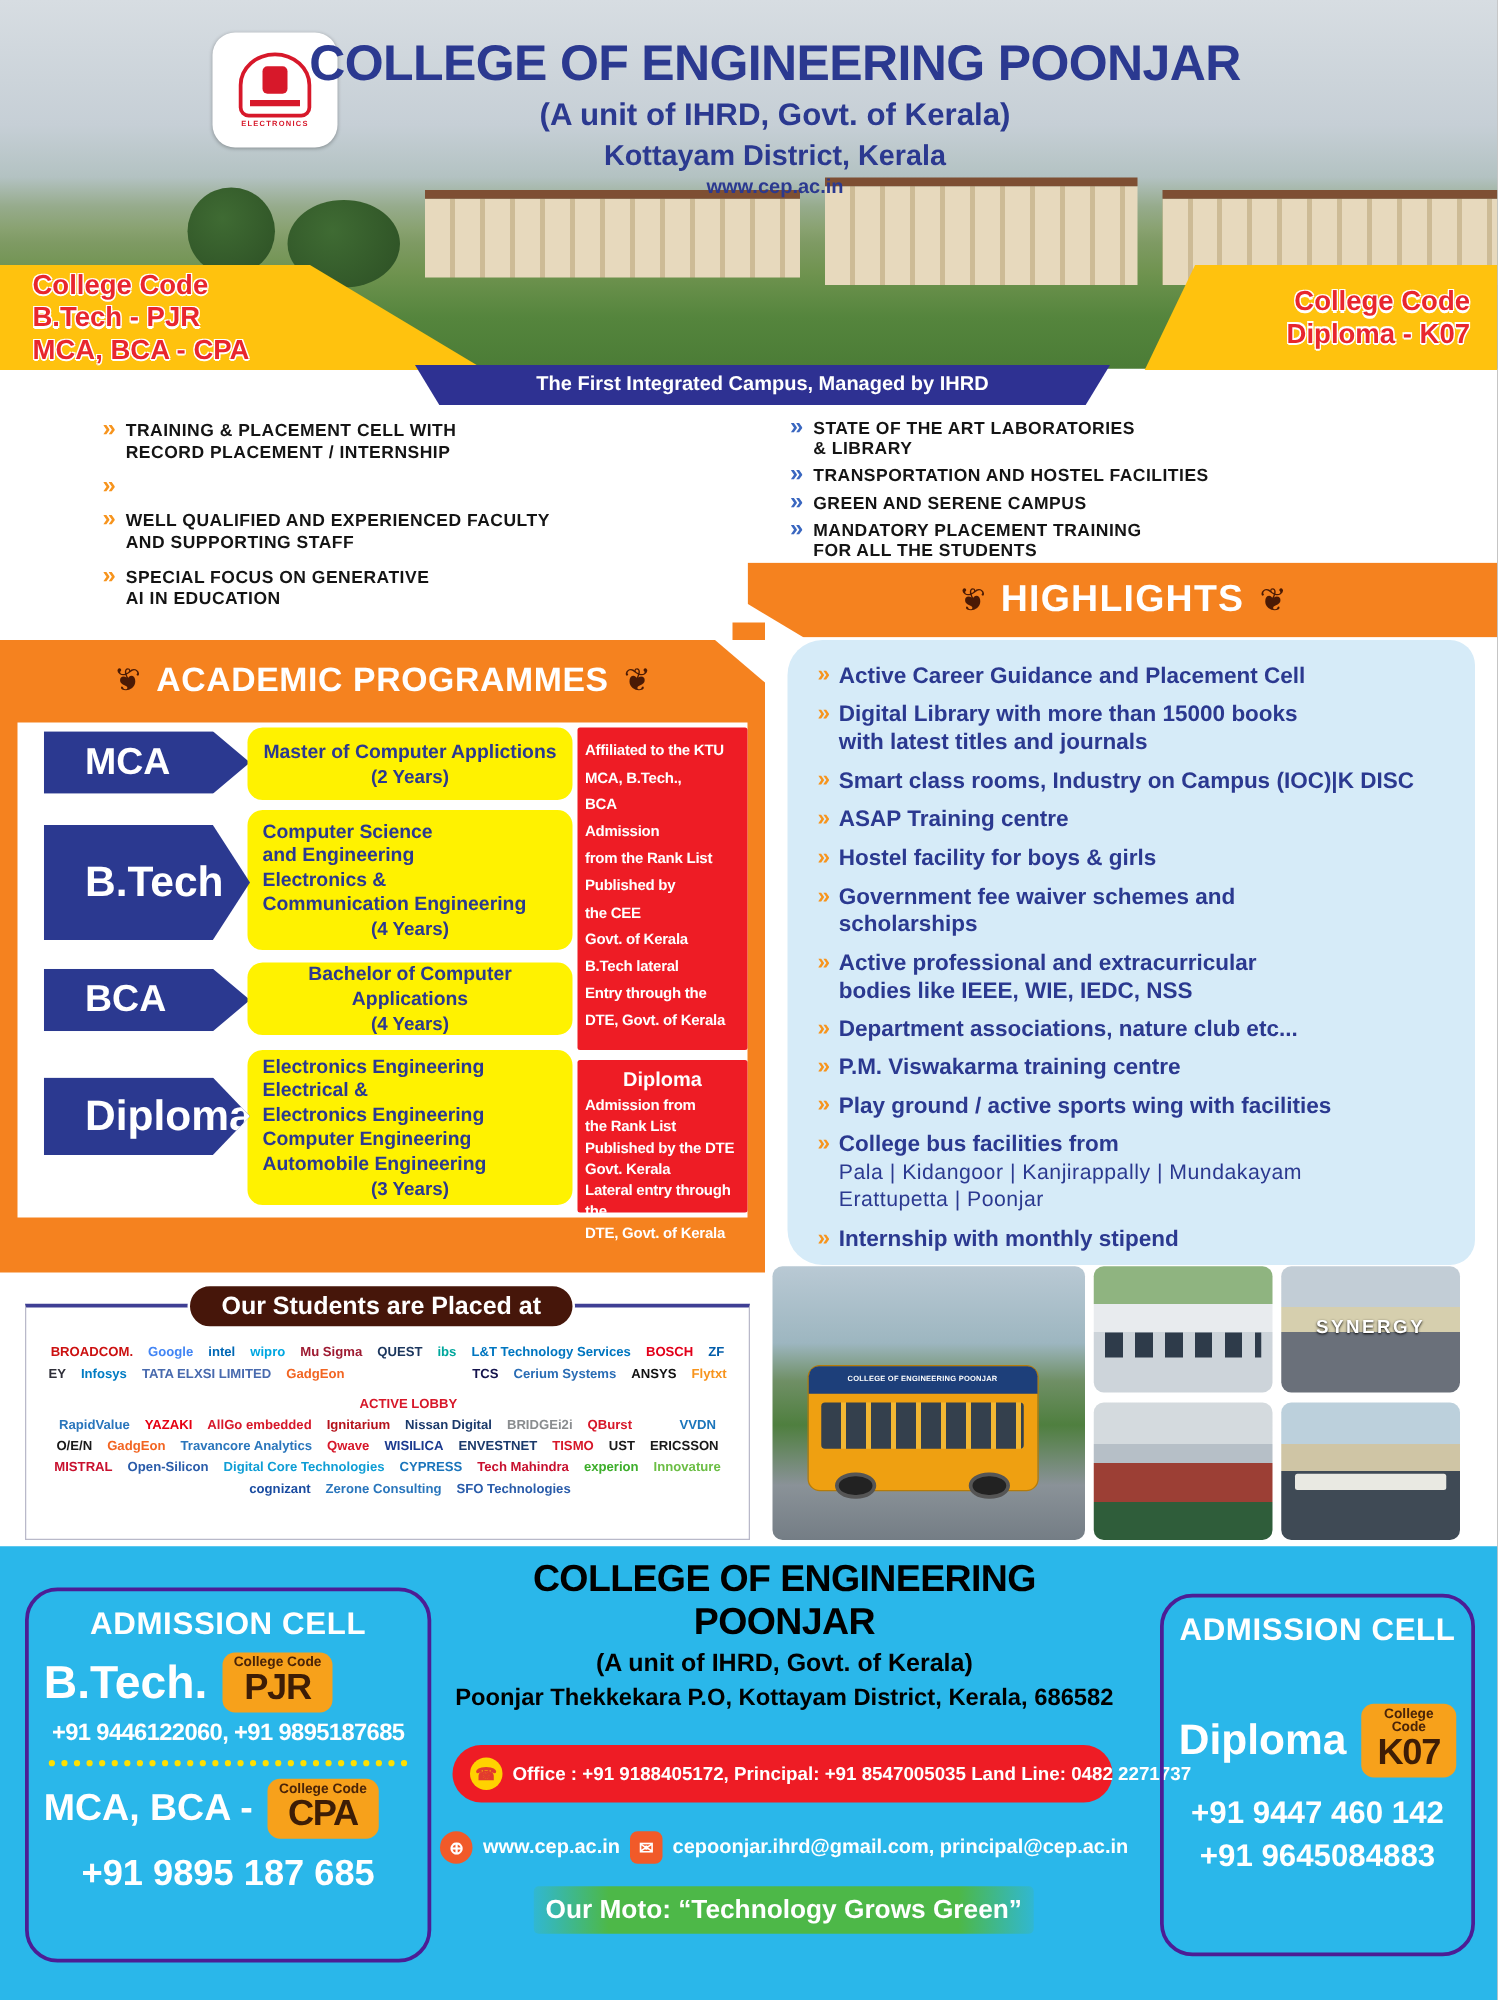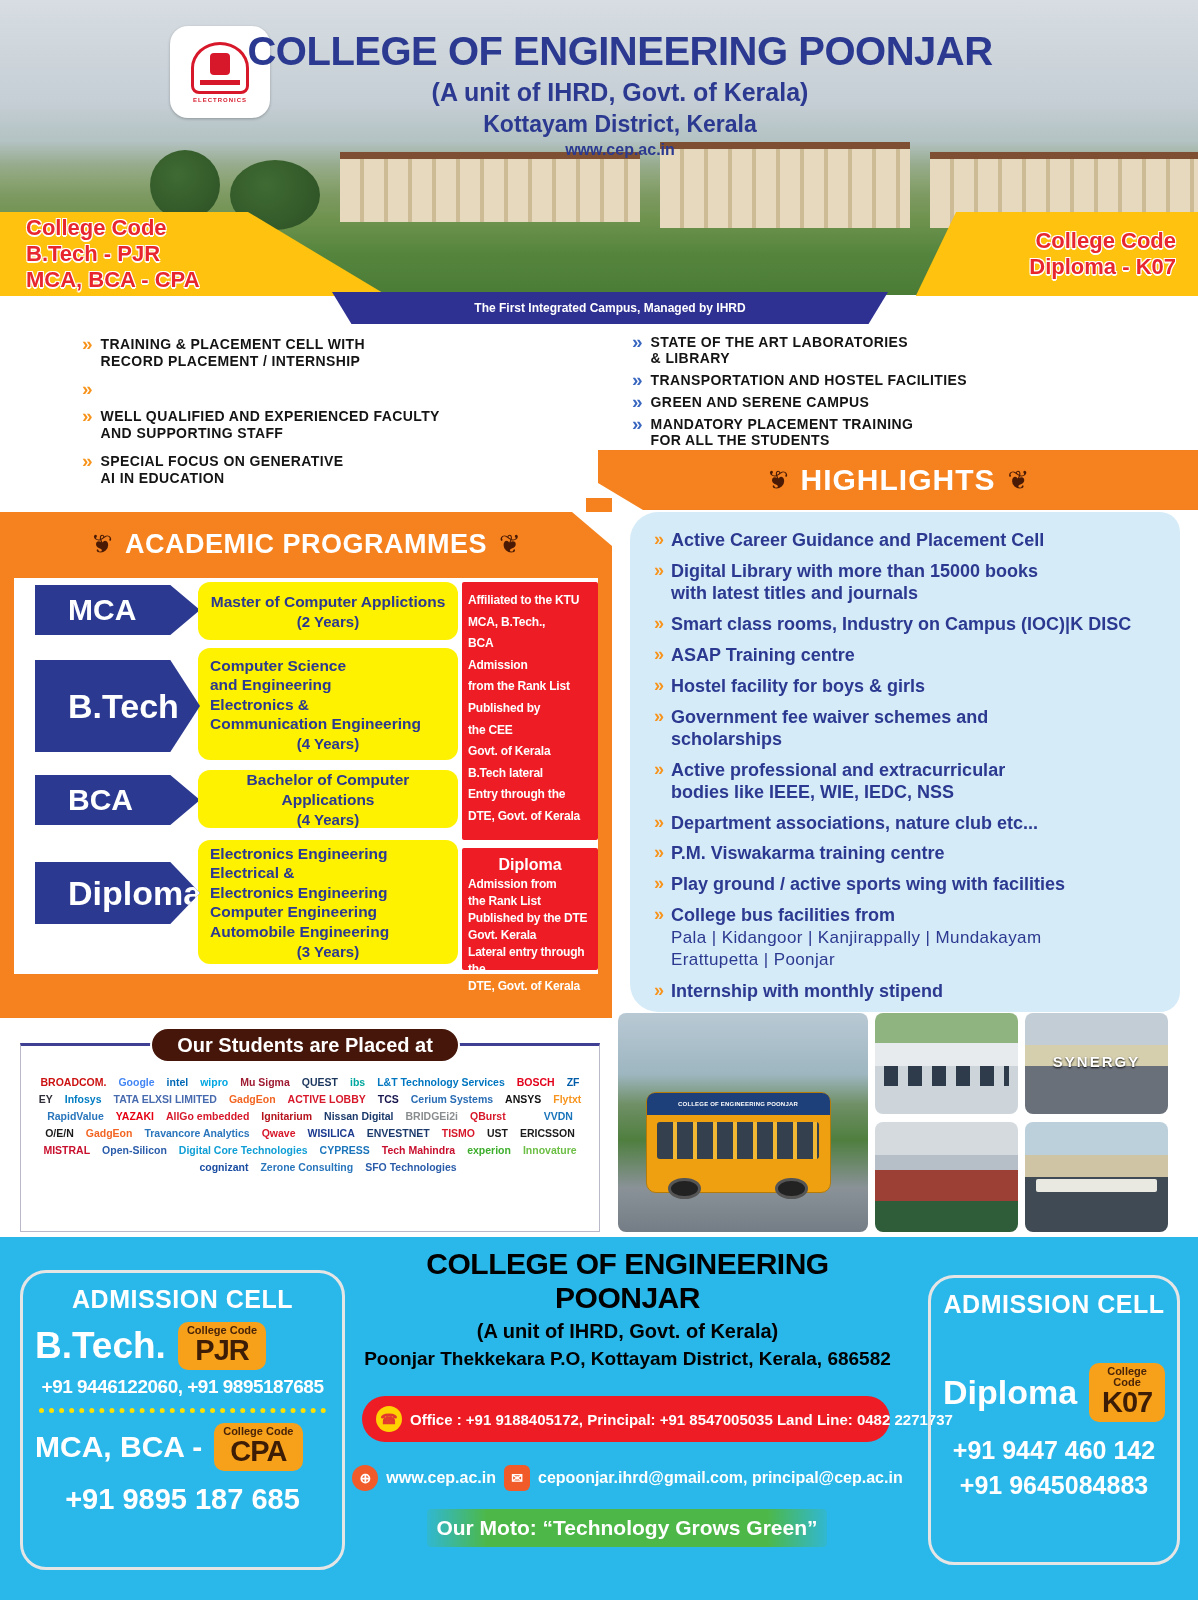--- a/index.html
+++ b/index.html
@@ -22,21 +22,21 @@
   .h-sub1{font-size:25px;font-weight:800;color:#2b3990;margin-top:6px}
   .h-sub2{font-size:23px;font-weight:800;color:#2b3990;margin-top:4px}
   .h-web{font-size:16px;font-weight:700;color:#2b3990;margin-top:3px}
   .code-banner{position:absolute;top:212px;height:84px;background:#ffc20e;display:flex;align-items:center}
   .code-left{left:0;width:400px;clip-path:polygon(0 0,62% 0,97% 100%,0 100%);padding-left:26px}
   .code-right{left:910px;width:288px;clip-path:polygon(16% 0,100% 0,100% 100%,2% 100%);justify-content:flex-end;padding-right:22px;text-align:right}
   .code-text{font-size:22px;font-weight:800;color:#e8262d;line-height:1.18;
     text-shadow:-1px -1px 0 #fff,1px -1px 0 #fff,-1px 1px 0 #fff,1px 1px 0 #fff,0 2px 0 #fff}
   .ribbon{position:absolute;left:332px;top:292px;width:556px;height:32px;background:#2e3192;
     clip-path:polygon(0 0,100% 0,96.5% 100%,3.5% 100%);display:flex;align-items:center;justify-content:center;
-    color:#fff;font-size:12px;font-weight:800}
+    color:#fff;font-size:16px;font-weight:800}
 
   
   .feat-col{position:absolute;top:336px;width:530px}
   .feat{display:flex;gap:10px;margin-bottom:11px}
   .feat-r .feat{margin-bottom:6px}
   .chev{font-size:19px;font-weight:900;line-height:16px;letter-spacing:-2px}
   .chev-o{color:#f7941d}.chev-b{color:#3a67c0}
   .feat-txt{font-size:14px;font-weight:800;color:#141414;letter-spacing:.4px;line-height:17px;white-space:pre-line}
   .feat-r .feat-txt{line-height:16px}
 
@@ -92,21 +92,21 @@
   .ph-lab{left:875px;top:1013px;width:143px;height:101px;background:linear-gradient(180deg,#8fb480 0 30%,#e8ebee 30% 52%,#cdd4da 52% 100%)}
   .lab-row{position:absolute;left:6%;right:6%;top:52%;height:20%;background:repeating-linear-gradient(90deg,#2e3b4a 0 14px,transparent 14px 24px)}
   .ph-syn{left:1025px;top:1013px;width:143px;height:101px;background:linear-gradient(180deg,#c2cdd6 0 32%,#d6cfae 32% 52%,#6a707a 52% 100%)}
   .syn-label{position:absolute;left:0;right:0;top:40%;text-align:center;color:#fff;font-size:15px;font-weight:800;letter-spacing:2px;text-shadow:0 1px 2px #000}
   .ph-grad{left:875px;top:1122px;width:143px;height:110px;background:linear-gradient(180deg,#d4dade 0 30%,#b6bfc7 30% 44%,#9c3f35 44% 72%,#2f5d3a 72% 100%)}
   .ph-group{left:1025px;top:1122px;width:143px;height:110px;background:linear-gradient(180deg,#bcd0dc 0 30%,#cfc5a5 30% 50%,#3f4a55 50% 100%)}
   .group-banner{position:absolute;left:8%;right:8%;top:52%;height:12%;background:#e9e9e2;border-radius:2px}
 
   
   .footer{position:absolute;left:0;top:1237px;width:1198px;height:363px;background:#2ab7ea}
-  .adm-box{position:absolute;border:3px solid #e5e5e5;border-radius:26px;padding:12px 12px;text-align:center}
+  .adm-box{position:absolute;border:3px solid #4c1d95;border-radius:26px;padding:12px 12px;text-align:center}
   .adm-left{left:20px;top:33px;width:325px;height:300px}
   .adm-right{left:928px;top:38px;width:252px;height:290px}
   .adm-title{color:#fff;font-size:25px;font-weight:800;letter-spacing:.5px}
   .course-row{display:flex;align-items:center;justify-content:flex-start;gap:12px;margin-top:8px}
   .course{color:#fff;font-weight:900}
   .badge{background:#f7a11b;border-radius:10px;padding:3px 9px 5px;line-height:1}
   .badge .bl{font-size:11px;font-weight:800;color:#4a2408}
   .badge .bc{font-size:29px;font-weight:900;color:#3d1d06;letter-spacing:-1px}
   .phones{color:#fff;font-weight:900}
   .dots{border-top:5px dotted #ffe000;margin:10px 4px}
@@ -406,21 +406,21 @@
         <span class="chip" style="color: rgb(0, 92, 169);">ZF</span>
 
         <span class="chip" style="color: rgb(46, 46, 56);">EY</span>
 
         <span class="chip" style="color: rgb(0, 124, 195);">Infosys</span>
 
         <span class="chip" style="color: rgb(72, 106, 174);">TATA ELXSI LIMITED</span>
 
         <span class="chip" style="color: rgb(242, 101, 34);">GadgEon</span>
 
-        <span class="chip" style="color: rgb(215, 24, 42);">ACTIVE LOBBY</span>
+        <span class="chip" style="color: rgb(215, 24, 42); margin-top: 24px;">ACTIVE LOBBY</span>
 
         <span class="chip" style="color: rgb(21, 20, 77);">TCS</span>
 
         <span class="chip" style="color: rgb(42, 109, 181);">Cerium Systems</span>
 
         <span class="chip" style="color: rgb(17, 17, 17);">ANSYS</span>
 
         <span class="chip" style="color: rgb(247, 148, 29);">Flytxt</span>
 
         <span class="chip" style="color: rgb(42, 118, 188);">RapidValue</span>

